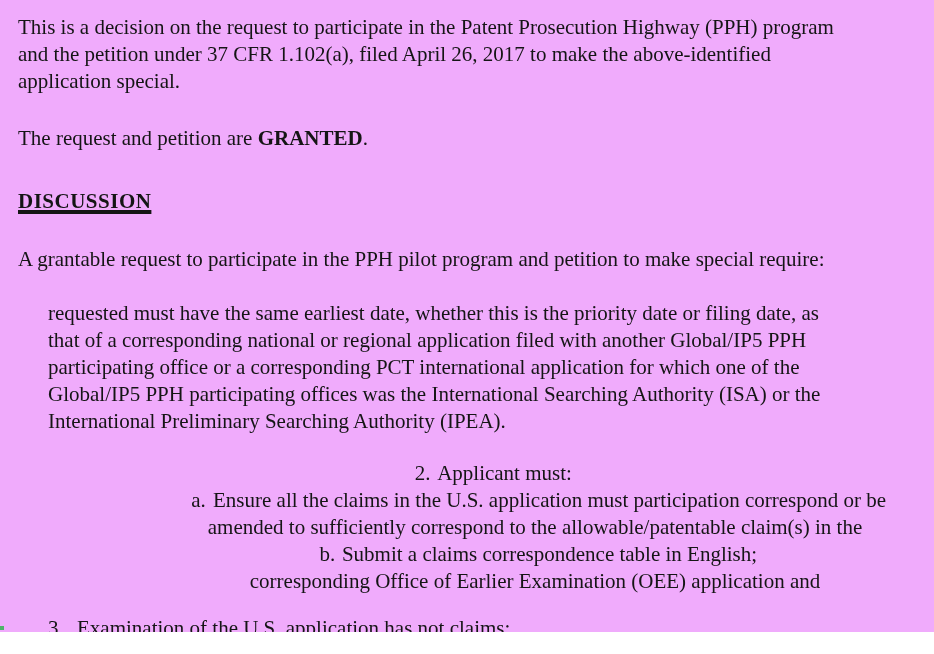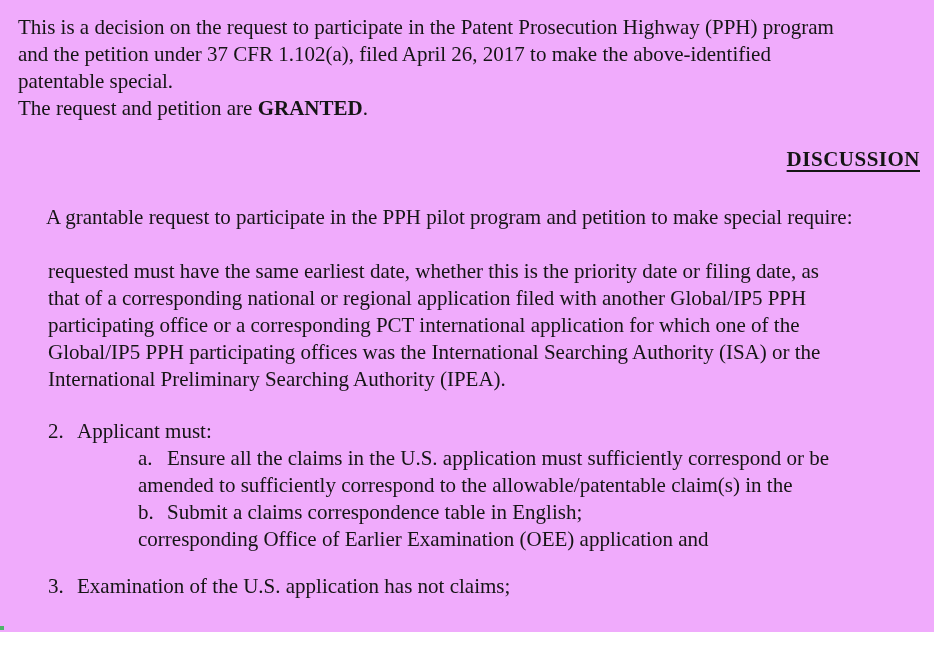--- a/index.html
+++ b/index.html
@@ -18,43 +18,45 @@
     line-height: 27px;
     color: #151515;
   }
   .content {
     padding: 14px 14px 0 18px;
   }
   .tline {
     white-space: nowrap;
   }
   .para-grant {
+    margin-top: 30px;
   }
   .section-heading {
-    margin-top: 24px;
-    text-align: right;
+    margin-top: 36px;
+    text-align: left;
     font-weight: bold;
+    text-decoration: underline;
   }
   .section-heading .heading-text {
     text-decoration: underline;
     text-decoration-thickness: 2px;
     text-underline-offset: 4px;
     letter-spacing: 0.5px;
   }
   .para-req-intro {
     margin-top: 31px;
-    margin-left: 28px;
   }
   .list-item-1 {
     margin-top: 27px;
     margin-left: 30px;
   }
   .list-item-2 {
     margin-top: 25px;
-    margin-left: 30px;
+    margin-left: 42px;
+    text-align: center;
   }
   .sub-items {
     margin-left: 90px;
   }
   .list-item-3 {
     margin-top: 20px;
     margin-left: 30px;
   }
   .num {
     display: inline-block;
@@ -80,21 +82,21 @@
 </style>
 </head>
 <body>
 
 <div class="page">
   <div class="content">
 
     <div>
       <div class="tline">This is a decision on the request to participate in the Patent Prosecution Highway (PPH) program</div>
       <div class="tline">and the petition under 37 CFR 1.102(a), filed April 26, 2017 to make the above-identified</div>
-      <div class="tline">patentable special.</div>
+      <div class="tline">application special.</div>
     </div>
 
     <div class="para-grant tline">
       <span>The request and petition are </span><span class="bold">GRANTED</span><span>.</span>
     </div>
 
     <div class="section-heading">
       <span class="heading-text">DISCUSSION</span>
     </div>
 
@@ -107,21 +109,21 @@
       <div class="tline">Global/IP5 PPH participating offices was the International Searching Authority (ISA) or the</div>
       <div class="tline">International Preliminary Searching Authority (IPEA).</div>
     </div>
 
     <div class="list-item-2">
       <div class="tline">
         <span class="num">2.</span><span>Applicant must:</span>
       </div>
       <div class="sub-items">
         <div class="tline">
-          <span class="num">a.</span><span>Ensure all the claims in the U.S. application must sufficiently correspond or be</span>
+          <span class="num">a.</span><span>Ensure all the claims in the U.S. application must participation correspond or be</span>
         </div>
         <div class="tline">amended to sufficiently correspond to the allowable/patentable claim(s) in the</div>
         <div class="tline">
           <span class="num">b.</span><span>Submit a claims correspondence table in English;</span>
         </div>
         <div class="tline">corresponding Office of Earlier Examination (OEE) application and</div>
       </div>
     </div>
 
     <div class="list-item-3 tline">

